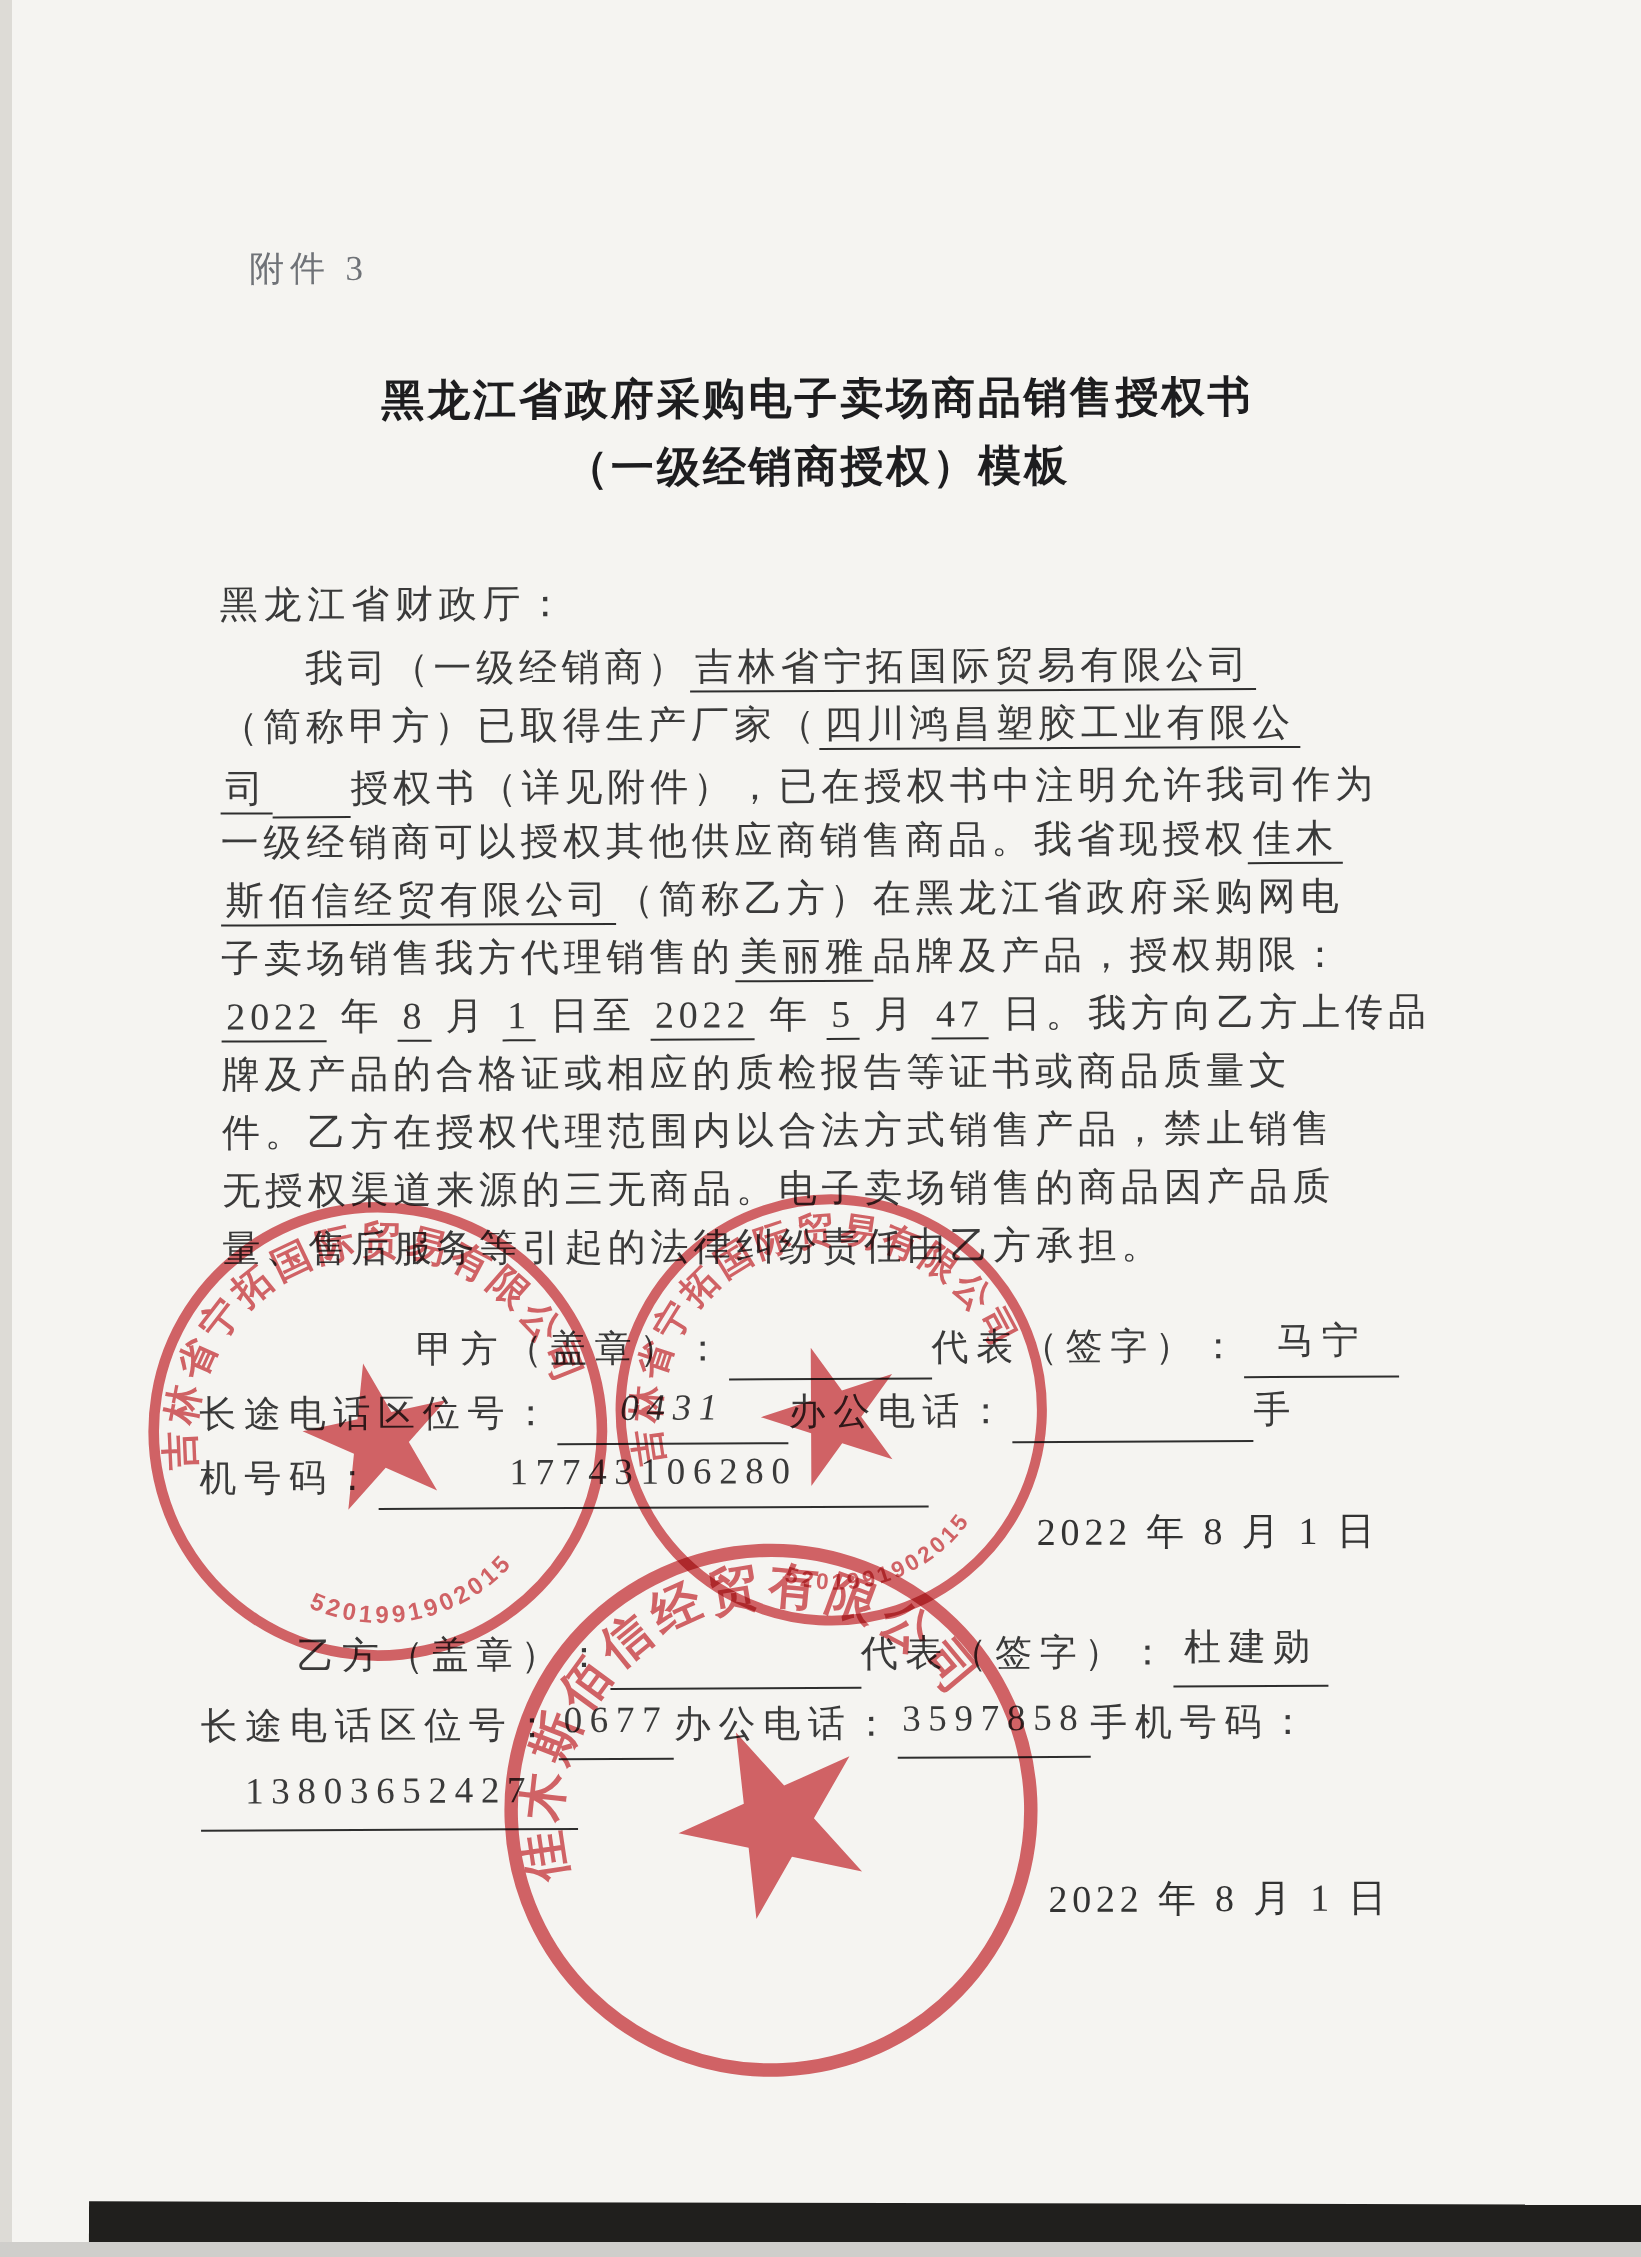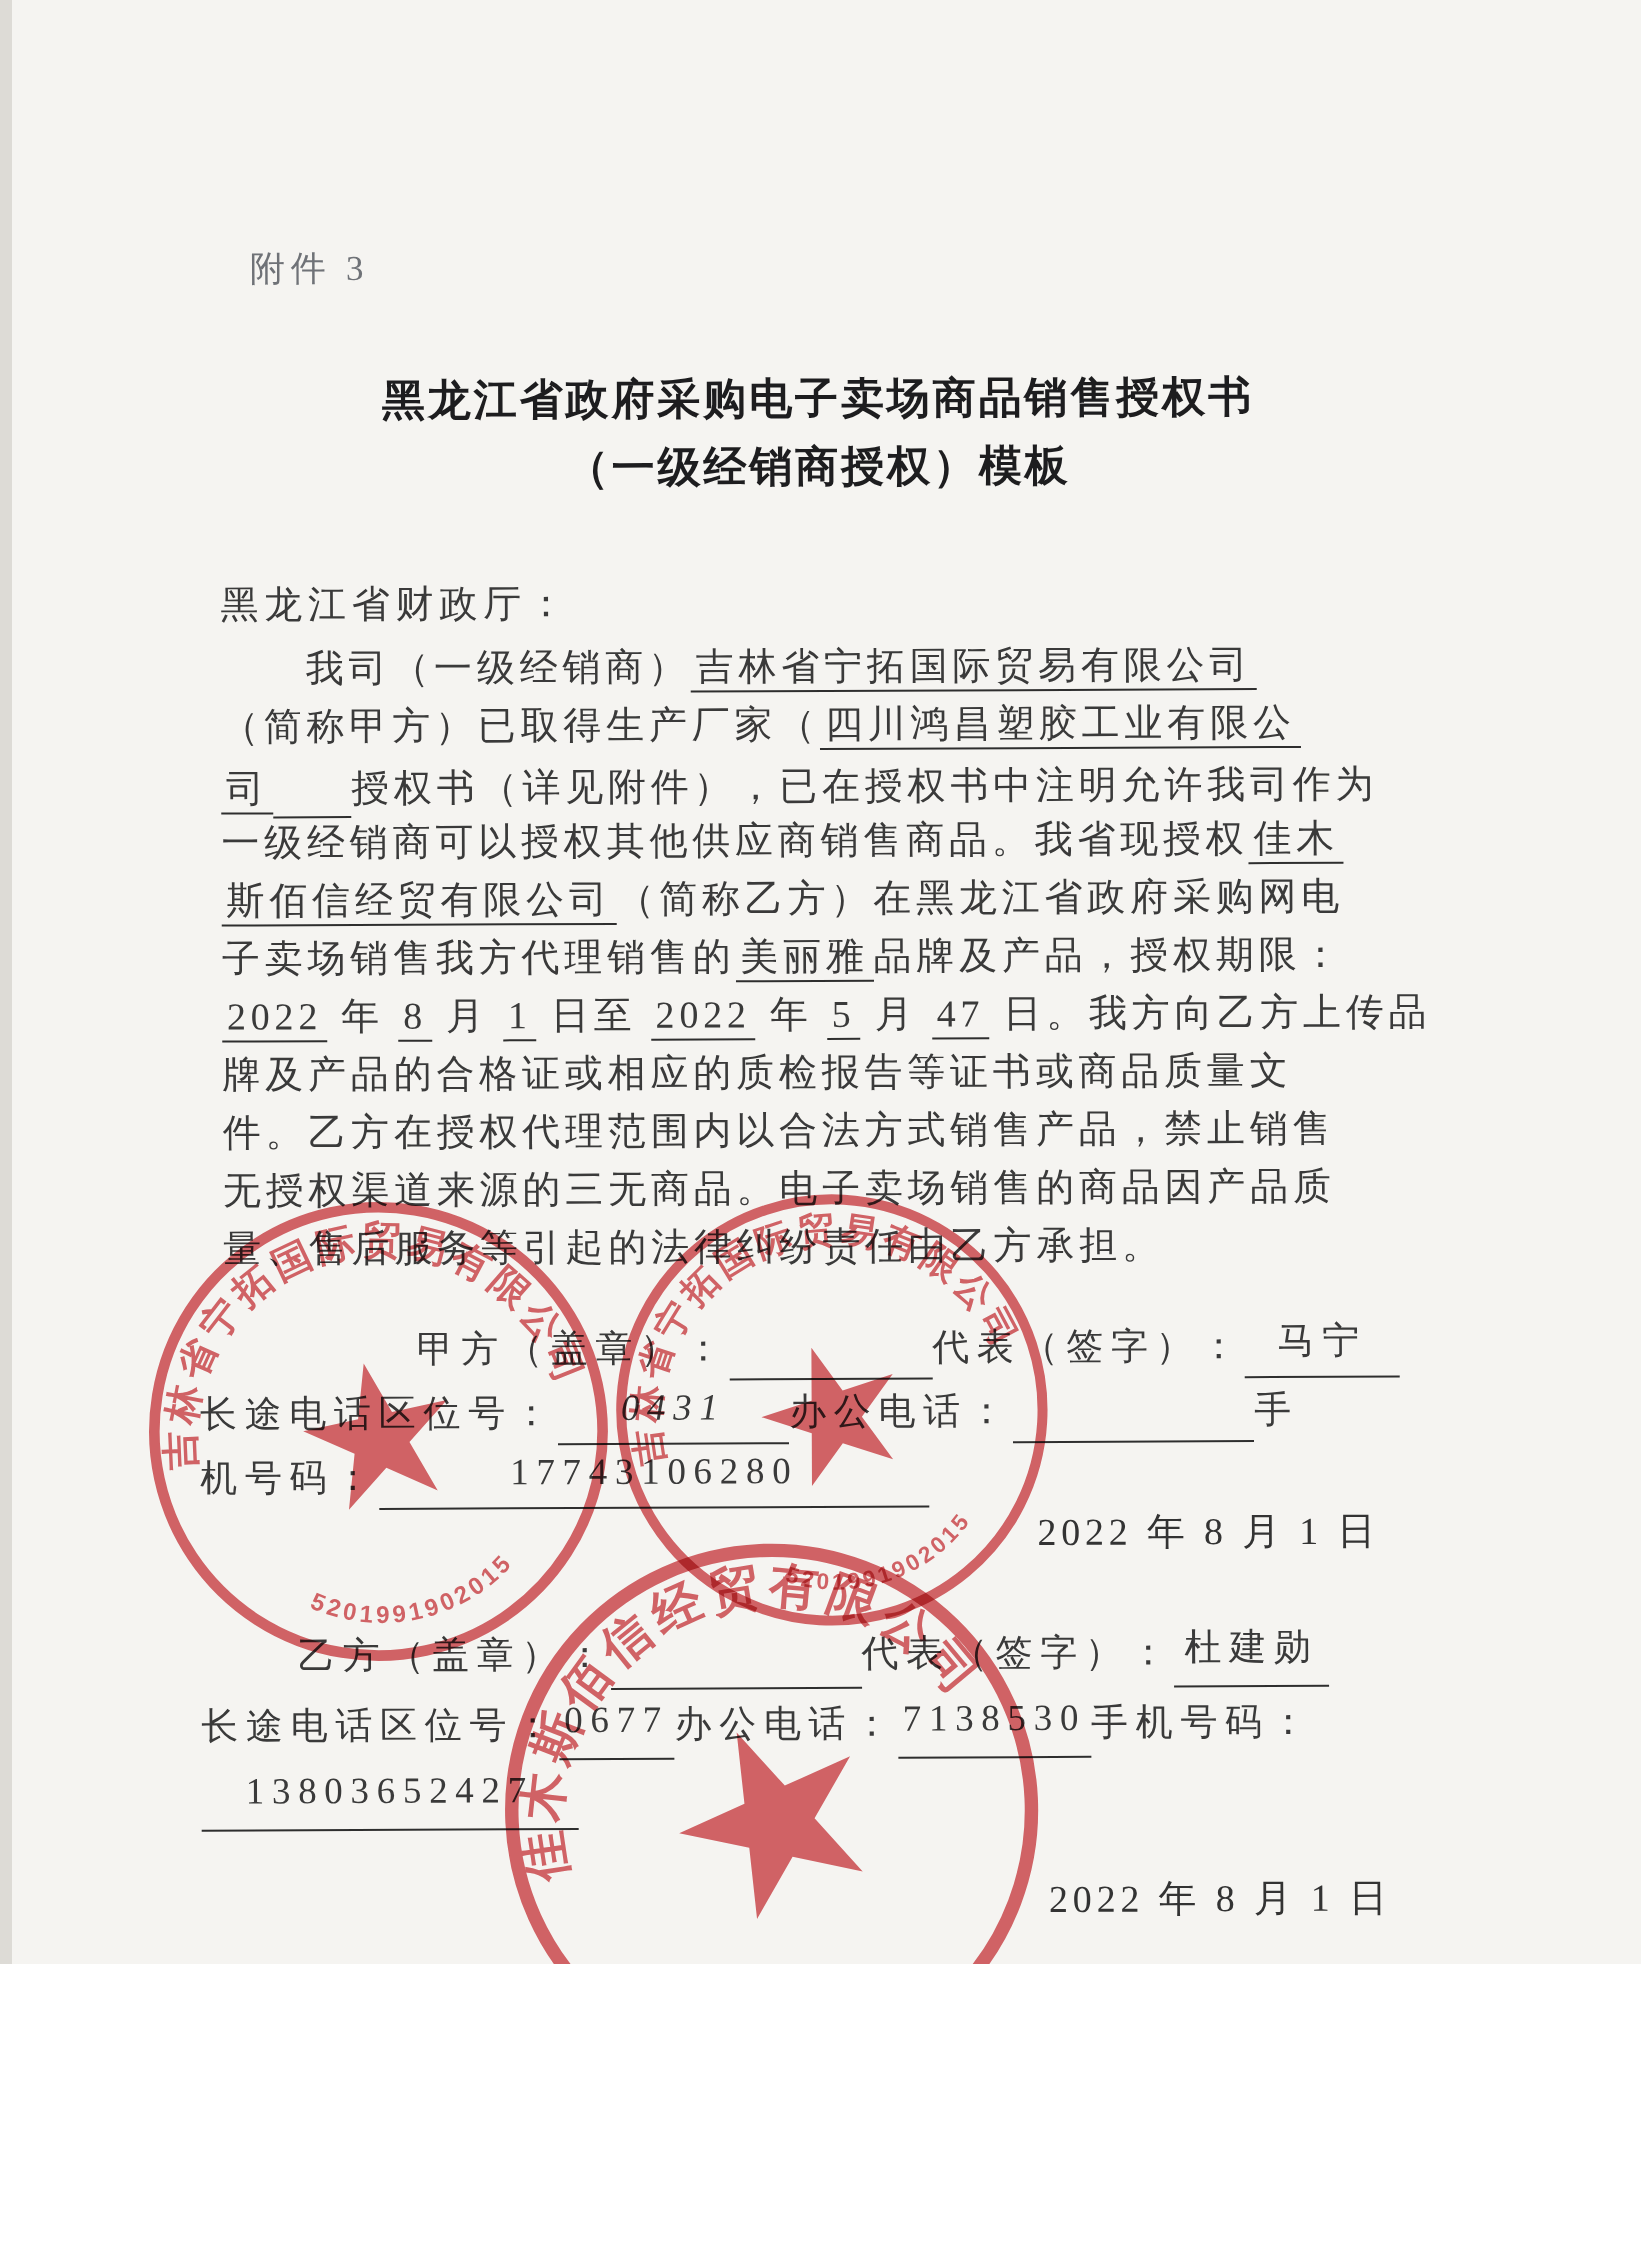--- a/index.html
+++ b/index.html
@@ -1,17 +1,17 @@
 <!DOCTYPE html>
 <html><head>
 <meta charset="utf-8">
 <style>
   html,body{margin:0;padding:0}
   .canvas{
-    position:relative;width:1641px;height:1964px;overflow:hidden;
+    position:relative;width:1641px;height:2257px;overflow:hidden;
     background:#5eead4;font-family:"Liberation Serif",serif;
   }
   .paper{
     position:absolute;inset:0;
     background:linear-gradient(100deg,#efedе9 0%,#f5f4f1 18%,#f6f5f2 55%,#f2f1ed 85%,#ebe9e5 100%);
     background-color:#f5f4f1;
   }
   .left-edge{position:absolute;left:0;top:0;width:11.6px;height:2257px;background:#dddbd6}
   .content{position:absolute;inset:0;transform:rotate(-0.25deg);color:#3a3a3a}
 
@@ -79,21 +79,21 @@
 
     <div class="party-a sig-text">
         <div class="tline indent-a"><span>甲方（盖章）：</span><span class="u blank" style="min-width: 193px;">&nbsp;</span><span>代表（签字）：</span><span class="u blank" style="min-width: 145px;">马宁</span></div>
         <div class="tline"><span>长途电话区位号：</span><span class="u blank" style="min-width: 222px; font-style: italic;">0431</span><span>办公电话：</span><span class="u blank" style="min-width: 232px;">&nbsp;</span><span>手</span></div>
         <div class="tline"><span>机号码：</span><span class="u blank" style="min-width: 541px;">17743106280</span></div>
       </div>
     <div class="date-line date-a">2022 年 8 月 1 日</div>
 
     <div class="party-b sig-text">
         <div class="tline indent-b"><span>乙方（盖章）：</span><span class="u blank" style="min-width: 241px;">&nbsp;</span><span>代表（签字）：</span><span class="u blank" style="min-width: 145px;">杜建勋</span></div>
-        <div class="tline"><span>长途电话区位号：</span><span class="u blank" style="min-width: 106px;">0677</span><span>办公电话：</span><span class="u blank" style="min-width: 164px;">7138530</span><span>手机号码：</span></div>
+        <div class="tline"><span>长途电话区位号：</span><span class="u blank" style="min-width: 106px;">0677</span><span>办公电话：</span><span class="u blank" style="min-width: 164px;">3597858</span><span>手机号码：</span></div>
         <div class="tline"><span class="u blank" style="min-width: 367px;">13803652427</span></div>
       </div>
     <div class="date-line date-b">2022 年 8 月 1 日</div>
 
     <svg class="seal" style="left:135px;top:1188px;width:483px;height:483px;transform:rotate(-12deg)" viewBox="0 0 500 500">
       <circle cx="250" cy="250" r="232" fill="none" stroke="#c5383d" stroke-width="11"></circle>
       <path id="a1t" d="M64,310 A193,193 0 1 1 436,310" fill="none"></path>
       <text font-size="40" fill="#c5383d" letter-spacing="5">
         <textPath href="#a1t" startOffset="50%" text-anchor="middle">吉林省宁拓国际贸易有限公司</textPath>
       </text>

